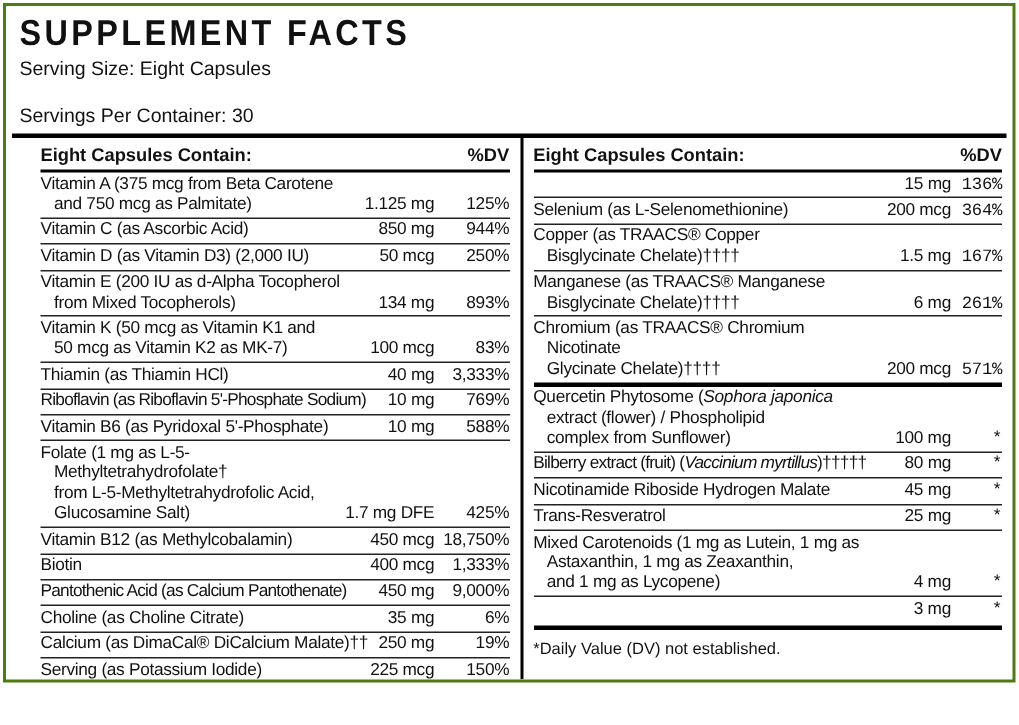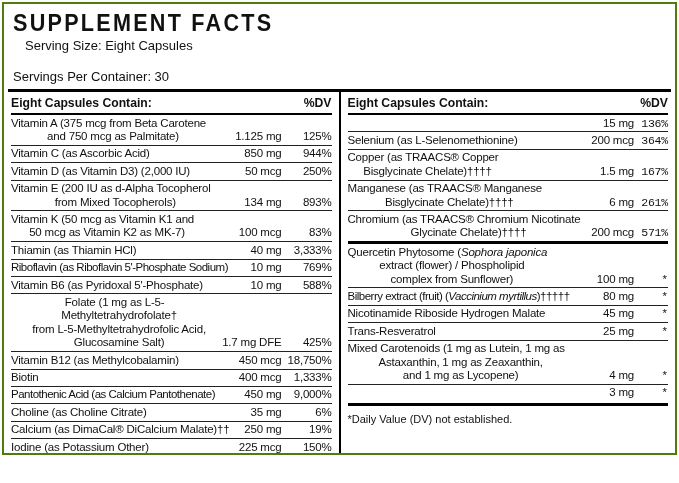--- a/index.html
+++ b/index.html
@@ -14,39 +14,39 @@
     border:2px solid #4d7c0f; box-sizing:border-box; background:#fff;
     display:flex; flex-direction:column; overflow:hidden;
   }
   .panel-head { padding:5px 9px 0; }
   .title {
     font-weight:bold; font-size:24px; line-height:27px;
     letter-spacing:2.5px; white-space:nowrap;
     transform:scaleX(0.9); transform-origin:left center;
   }
   .serving { font-size:13px; line-height:16.5px;margin-top:14px; }
-  .serving.first { margin-top:2px;margin-left:12px; }
+  .serving.first { margin-top:2px; }
   .top-rule { border-top:3.5px solid #000; margin:4px 4px 0; height:0; }
-  .columns { flex:1; display:flex; align-items:stretch; overflow:hidden; }
+  .columns { flex:1; display:flex; align-items:stretch; overflow:hidden;margin-left:16px; }
   .col { flex:1 1 0; min-width:0; padding:0 7px; box-sizing:border-box; }
   .col-right { border-left:2px solid #000; }
   .col-head {
     display:flex; justify-content:space-between; align-items:baseline;
     border-bottom:2px solid #000; padding:4px 0 3px;
     font-size:12.2px; font-weight:bold;
   }
   .row {
     display:flex; align-items:flex-end; column-gap:4px;
     padding:1.5px 0; font-size:11.5px; line-height:13.4px;
     letter-spacing:-0.2px;
   }
   .row + .row { border-top:1px solid #222; }
   .row.sep-thick { border-top:3.5px solid #000; }
   .row.tight .nm { letter-spacing:-0.5px; }
-  .nm { padding-left:9px; text-indent:-9px;text-align:center; }
+  .nm { padding-left:9px; text-indent:-9px; }
   .amt { margin-left:auto; white-space:nowrap; }
   .dv { flex:none; text-align:right; white-space:nowrap; }
   .col-left .dv { min-width:46px; }
   .col-right .dv { min-width:30px;font-family:Liberation Mono, monospace; }
   .footnote {
     border-top:3.5px solid #000; margin-top:2px;
     padding:7px 0 0; font-size:11px;
   }
   .other { margin:9px 3px 0 3px; font-size:12.3px; line-height:15px; }
 </style>
@@ -131,21 +131,21 @@
             <span class="nm"><span>Choline (as Choline Citrate)</span></span>
             <span class="amt">35 mg</span>
             <span class="dv">6%</span>
           </div>
           <div class="row">
             <span class="nm"><span>Calcium (as DimaCal® DiCalcium Malate)††</span></span>
             <span class="amt">250 mg</span>
             <span class="dv">19%</span>
           </div>
           <div class="row">
-            <span class="nm"><span>Iodine (as Potassium Other)</span></span>
+            <span class="nm"><span>Serving (as Potassium Iodide)</span></span>
             <span class="amt">225 mcg</span>
             <span class="dv">150%</span>
           </div>
           <div class="row">
             <span class="nm"><span>Magnesium (as Albion®</span><br></span>
           </div>
         </div>
     </section>
     <section class="col col-right">
       <div class="col-head">

